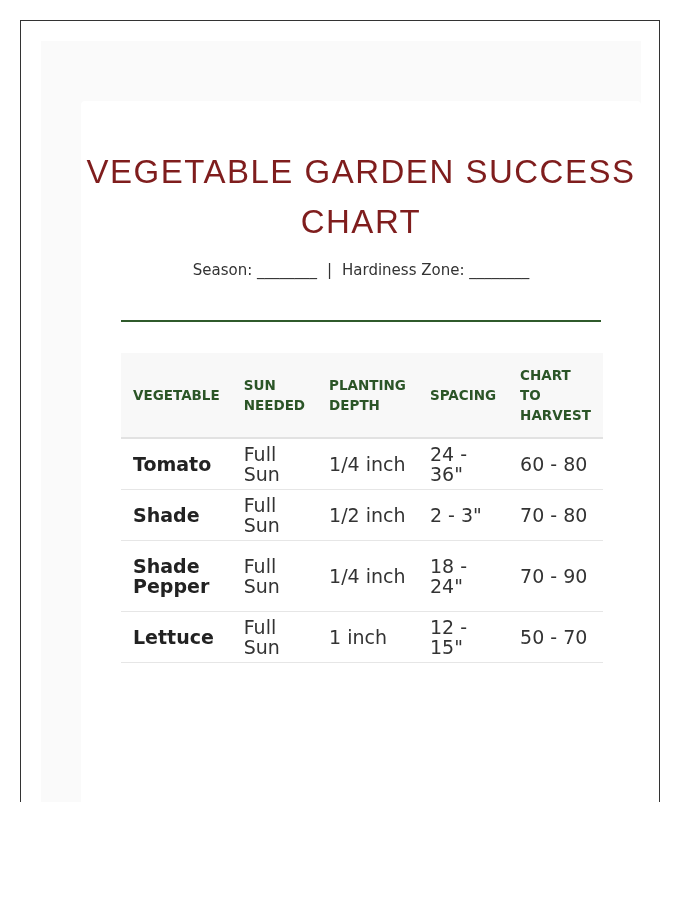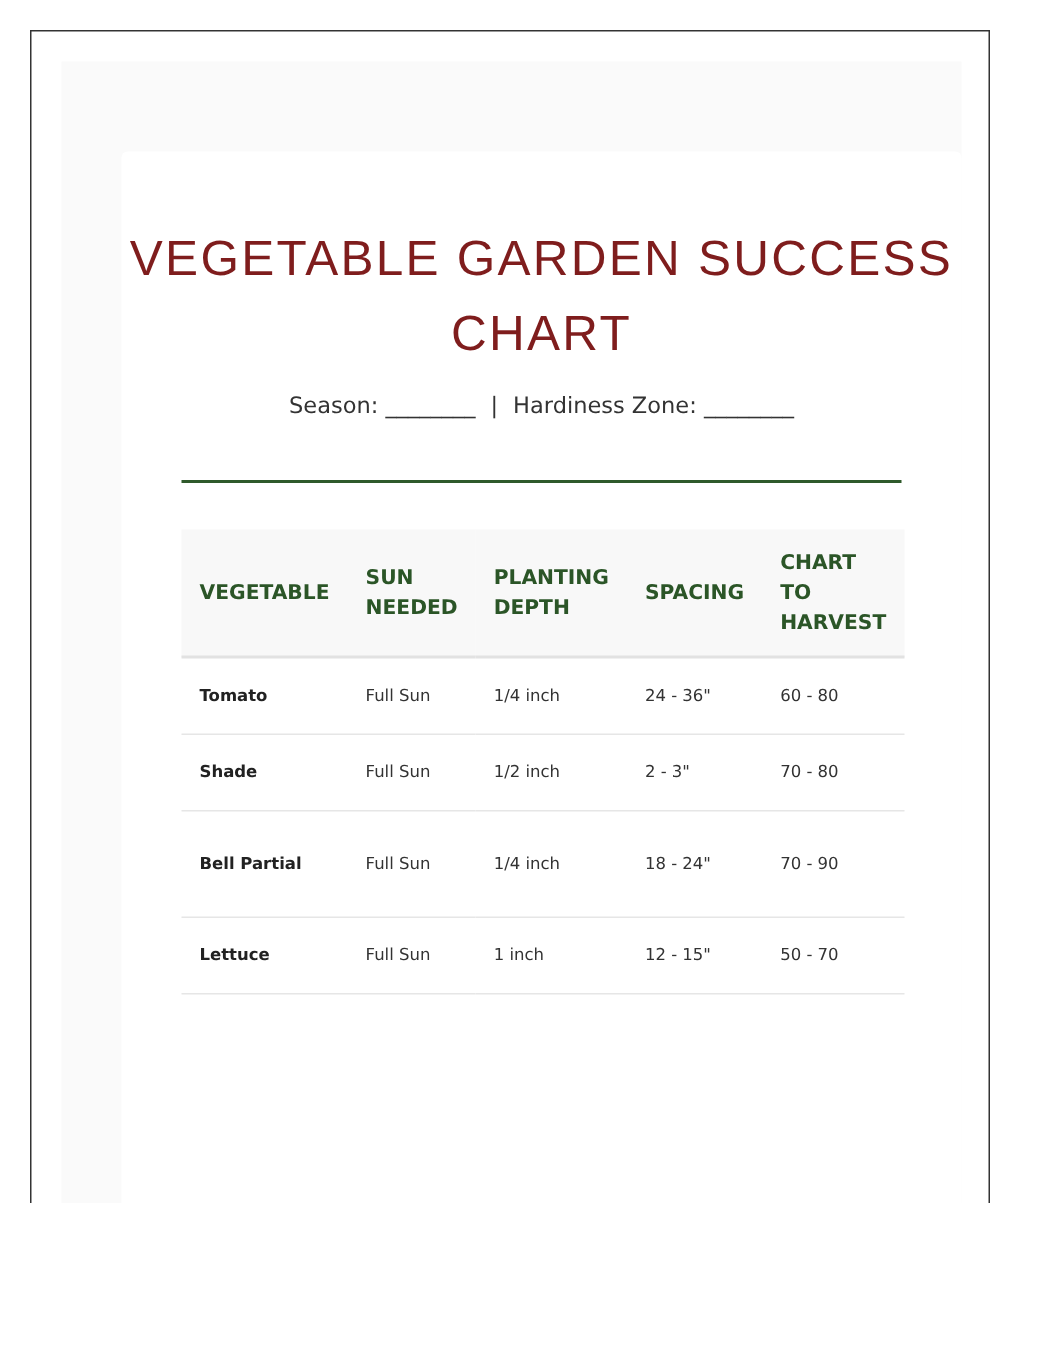--- a/index.html
+++ b/index.html
@@ -13,21 +13,21 @@
            color: #7f1d1d; font-family: "Liberation Sans", sans-serif; font-weight: 300;
            font-size: 33px; line-height: 50px; letter-spacing: 1.5px; }
   .subtitle { position: absolute; left: 0; top: 160px; width: 560px; text-align: center;
               color: #333; font-size: 15px; }
   .subtitle .sep { margin: 0 10px; }
   .rule { position: absolute; left: 40px; top: 219px; width: 480px; height: 2px; background: #2f5a2b; }
   table { position: absolute; left: 40px; top: 252px; width: 480px; border-collapse: collapse; }
   thead th { background: #f8f8f8; color: #2b5527; font-weight: bold; font-size: 13.5px;
              text-align: left; padding: 12px 12px; line-height: 20px; height: 40px;
              border-bottom: 2px solid #e2e2e2; vertical-align: middle; }
-  tbody td { font-size: 11px; color: #333; padding: 0 12px; line-height: 20px;
+  tbody td { font-size: 19px; color: #333; padding: 0 12px; line-height: 20px;
              border-bottom: 1px solid #e6e6e6; vertical-align: middle; }
   tbody tr.one td { height: 50px; }
   tbody tr.two td { height: 70px; }
   td.veg { font-weight: bold; color: #222; }
   col.c1 { width: 102px; } col.c2 { width: 86px; } col.c3 { width: 106px; } col.c4 { width: 85px; } col.c5 { width: 101px; }
 </style>
 </head>
 <body>
 
 <div class="frame">
@@ -65,21 +65,21 @@
             <td>60 - 80</td>
           </tr>
           <tr class="one">
             <td class="veg">Shade</td>
             <td>Full Sun</td>
             <td>1/2 inch</td>
             <td>2 - 3"</td>
             <td>70 - 80</td>
           </tr>
           <tr class="two">
-            <td class="veg">Bell Partial</td>
+            <td class="veg">Shade Pepper</td>
             <td>Full Sun</td>
             <td>1/4 inch</td>
             <td>18 - 24"</td>
             <td>70 - 90</td>
           </tr>
           <tr class="one">
             <td class="veg">Lettuce</td>
             <td>Full Sun</td>
             <td>1 inch</td>
             <td>12 - 15"</td>

